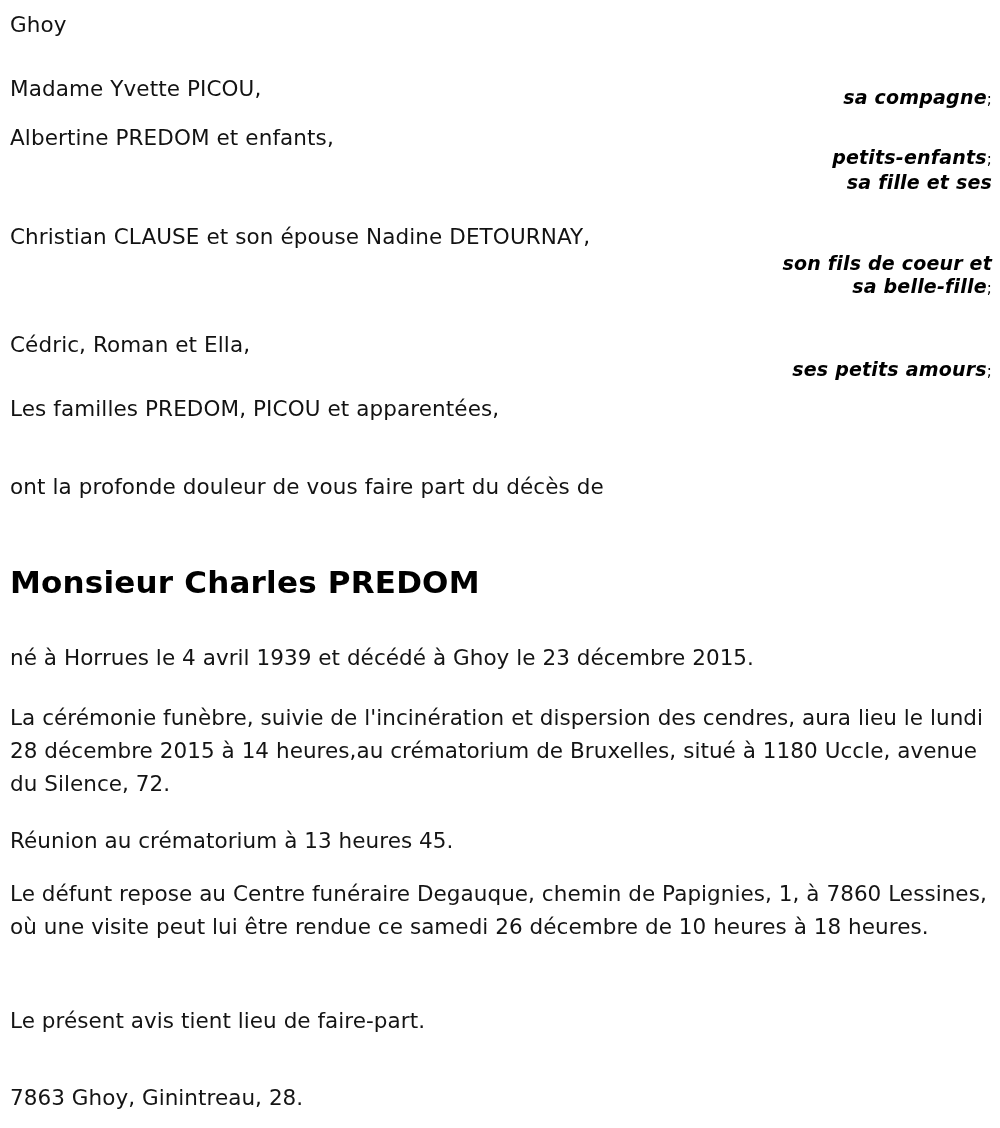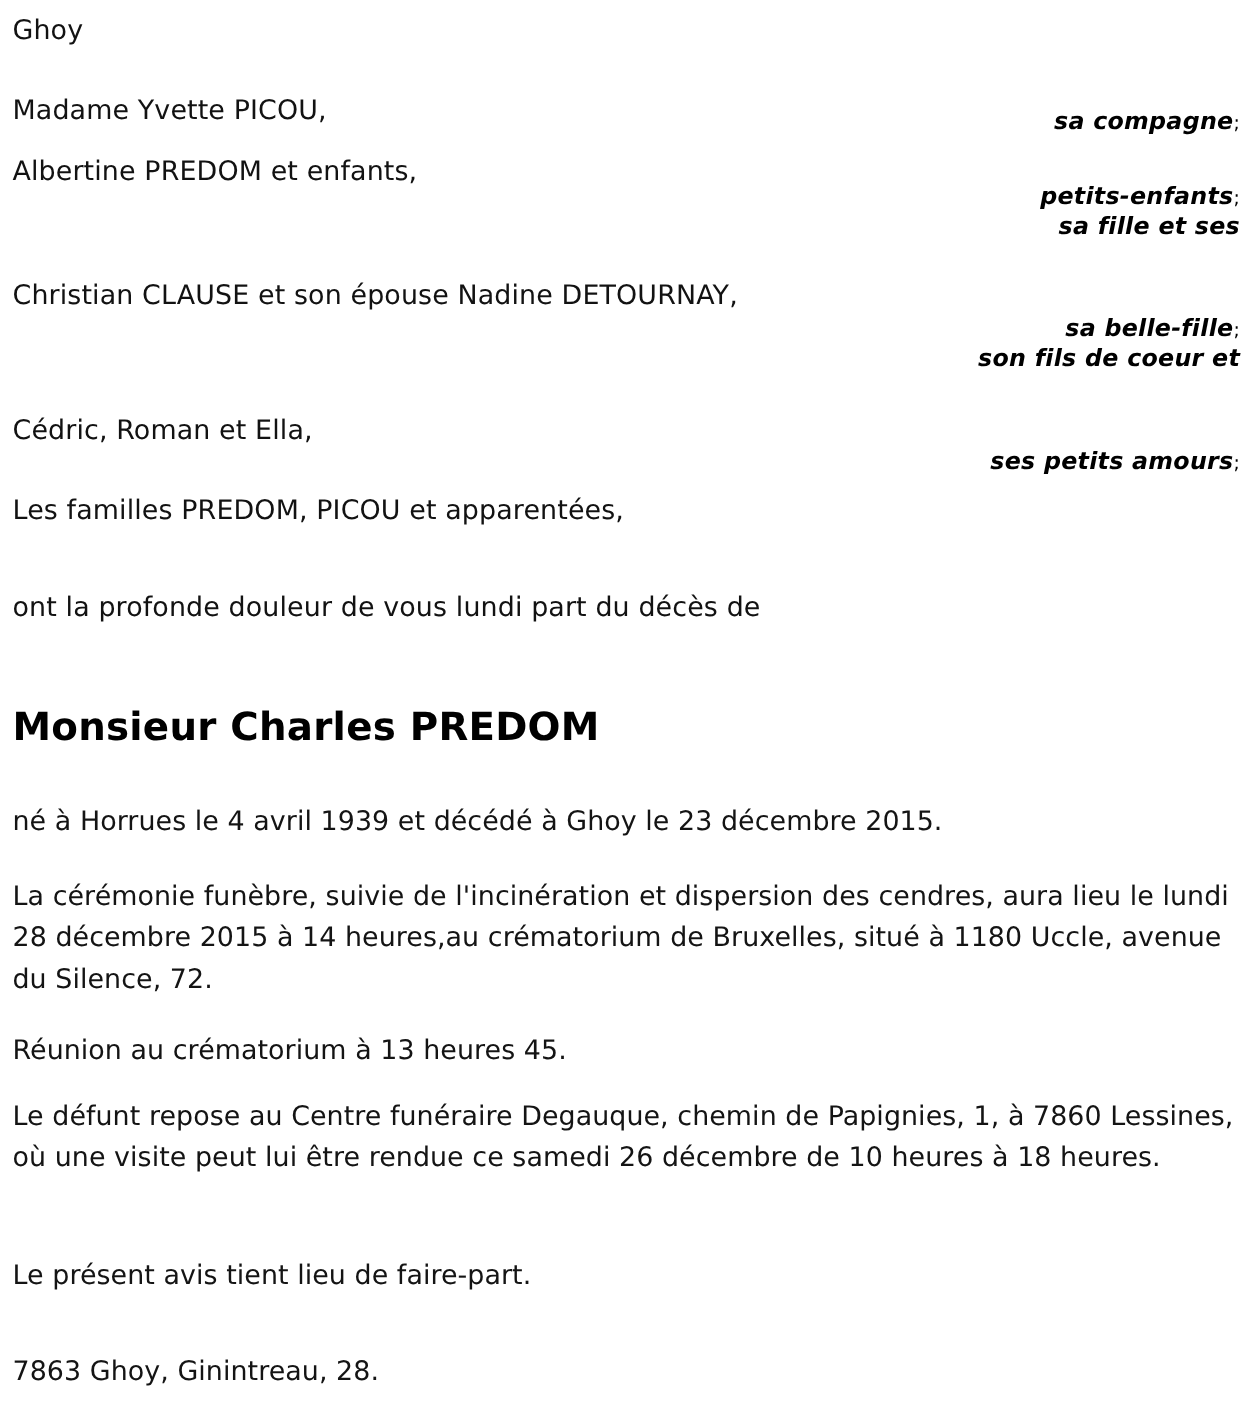--- a/index.html
+++ b/index.html
@@ -124,37 +124,37 @@
     </div>
     <div class="relation-row" style="position:absolute; top:146px;">
       <span class="relation-label"><span>petits-enfants</span><span class="semi">;</span></span>
       <span class="relation-label">sa fille et ses</span>
     </div>
 
     <div class="relation-row" style="position:absolute; top:226px;">
       <span class="person-name">Christian CLAUSE et son épouse Nadine DETOURNAY,</span>
     </div>
     <div class="relation-row" style="position:absolute; top:252px;">
+      <span class="relation-label">son fils de coeur et</span>
       <span class="relation-label"><span>sa belle-fille</span><span class="semi">;</span></span>
-      <span class="relation-label">son fils de coeur et</span>
     </div>
 
     <div class="relation-row" style="position:absolute; top:334px;">
       <span class="person-name">Cédric, Roman et Ella,</span>
     </div>
     <div class="relation-row" style="position:absolute; top:358px;">
       <span class="relation-label"><span>ses petits amours</span><span class="semi">;</span></span>
     </div>
 
     <div class="relation-row" style="position:absolute; top:398px;">
       <span class="person-name">Les familles PREDOM, PICOU et apparentées,</span>
     </div>
 
     <div class="relation-row" style="position:absolute; top:476px;">
-      <span class="person-name">ont la profonde douleur de vous lundi part du décès de</span>
+      <span class="person-name">ont la profonde douleur de vous faire part du décès de</span>
     </div>
 
   </div>
 
   <h1 class="deceased-name">Monsieur Charles PREDOM</h1>
 
   <p class="body-text p-birth">né à Horrues le 4 avril 1939 et décédé à Ghoy le 23 décembre 2015.</p>
 
   <p class="body-text p-ceremony">La cérémonie funèbre, suivie de l'incinération et dispersion des cendres, aura lieu le lundi 28 décembre 2015 à 14 heures,au crématorium de Bruxelles, situé à 1180 Uccle, avenue du Silence, 72.</p>
 

